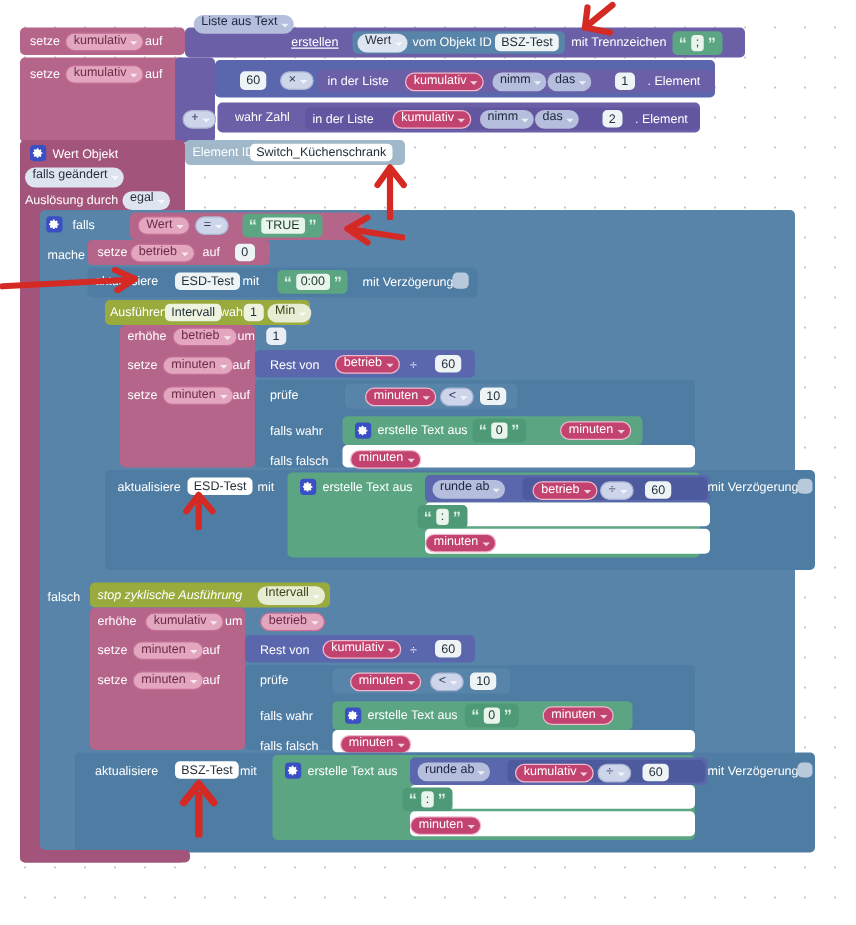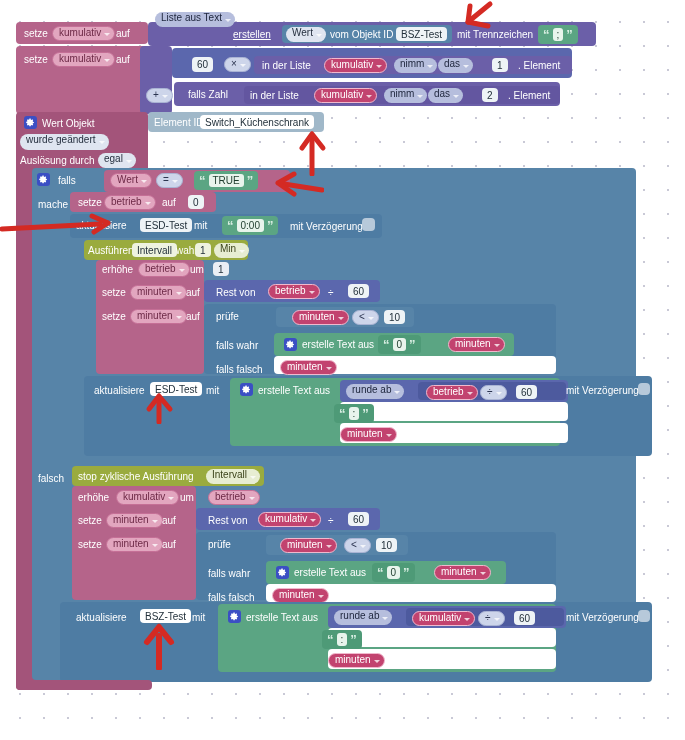--- a/index.html
+++ b/index.html
@@ -139,21 +139,21 @@
     </div>
   <div class="f" style="left:492px; top:58px; height:14px;">
       <span>1</span>
     </div>
   <span class="lbl" style="left:518px; top:60px;">. Element</span>
 
   <div class="dd dd-op" style="left:146px; top:88px;">
       <span>+</span>
     </div>
   <div class="b c-list" style="left:174px; top:82px; width:386px; height:24px;"></div>
-  <span class="lbl" style="left:188px; top:89px;">falls Zahl</span>
+  <span class="lbl" style="left:188px; top:89px;">wahr Zahl</span>
   <div class="b c-list" style="left:244px; top:86px; width:316px; height:18px; background:#6356a0;"></div>
   <span class="lbl" style="left:250px; top:90px;">in der Liste</span>
   <div class="dd dd-varb" style="left:314px; top:88px;">
       <span>kumulativ</span>
     </div>
   <div class="dd dd-plain" style="left:384px; top:88px;">
       <span>nimm</span>
     </div>
   <div class="dd dd-plain" style="left:428px; top:88px;">
       <span>das</span>
@@ -171,21 +171,21 @@
       </svg>
   </div>
   <span class="lbl" style="left:42px; top:118px; font-size:10px;">Wert Objekt</span>
   <div class="b c-ctrl" style="left:148px; top:112px; width:176px; height:20px; background:#a0b8c9;"></div>
   <span class="lbl" style="left:154px; top:117px;">Element ID</span>
   <div class="f f-white" style="left:200px; top:115px; height:14px;">
       <span>Switch_Küchenschrank</span>
     </div>
 
   <div class="dd dd-light" style="left:20px; top:134px; height:16px;">
-      <span>wurde geändert</span>
+      <span>falls geändert</span>
     </div>
   <span class="lbl" style="left:20px; top:155px;">Auslösung durch</span>
   <div class="dd dd-light" style="left:98px; top:153px;">
       <span>egal</span>
     </div>
 
   <div class="b c-ctrl" style="left:32px; top:168px; width:604px; height:512px;"></div>
   <div class="gear" style="left:37px; top:173px;">
     <svg width="9" height="9" viewBox="0 0 16 16">
         <path fill="#ffffff" d="M8 5.2a2.8 2.8 0 100 5.6 2.8 2.8 0 000-5.6zm0 4.3a1.5 1.5 0 110-3 1.5 1.5 0 010 3z"></path>
@@ -354,21 +354,21 @@
     <span class="q">”</span>
   </div>
   <div class="f f-white" style="left:340px; top:423px; width:228px; height:20px;"></div>
   <div class="dd dd-varb" style="left:340px; top:427px;">
       <span>minuten</span>
     </div>
 
   <span class="lbl" style="left:38px; top:473px;">falsch</span>
 
   <div class="b c-time" style="left:72px; top:466px; width:192px; height:20px;"></div>
-  <span class="lbl" style="left:78px; top:471px; color:#ffffff;">stop zyklische Ausführung</span>
+  <span class="lbl" style="left:78px; top:471px; color:#ffffff;font-style:italic;">stop zyklische Ausführung</span>
   <div class="dd dd-olive" style="left:206px; top:469px;">
       <span>Intervall</span>
     </div>
 
   <div class="b c-var" style="left:72px; top:486px; width:124px; height:114px;"></div>
   <span class="lbl" style="left:78px; top:492px;">erhöhe</span>
   <div class="dd dd-var" style="left:116px; top:490px;">
       <span>kumulativ</span>
     </div>
   <span class="lbl" style="left:180px; top:492px;">um</span>

